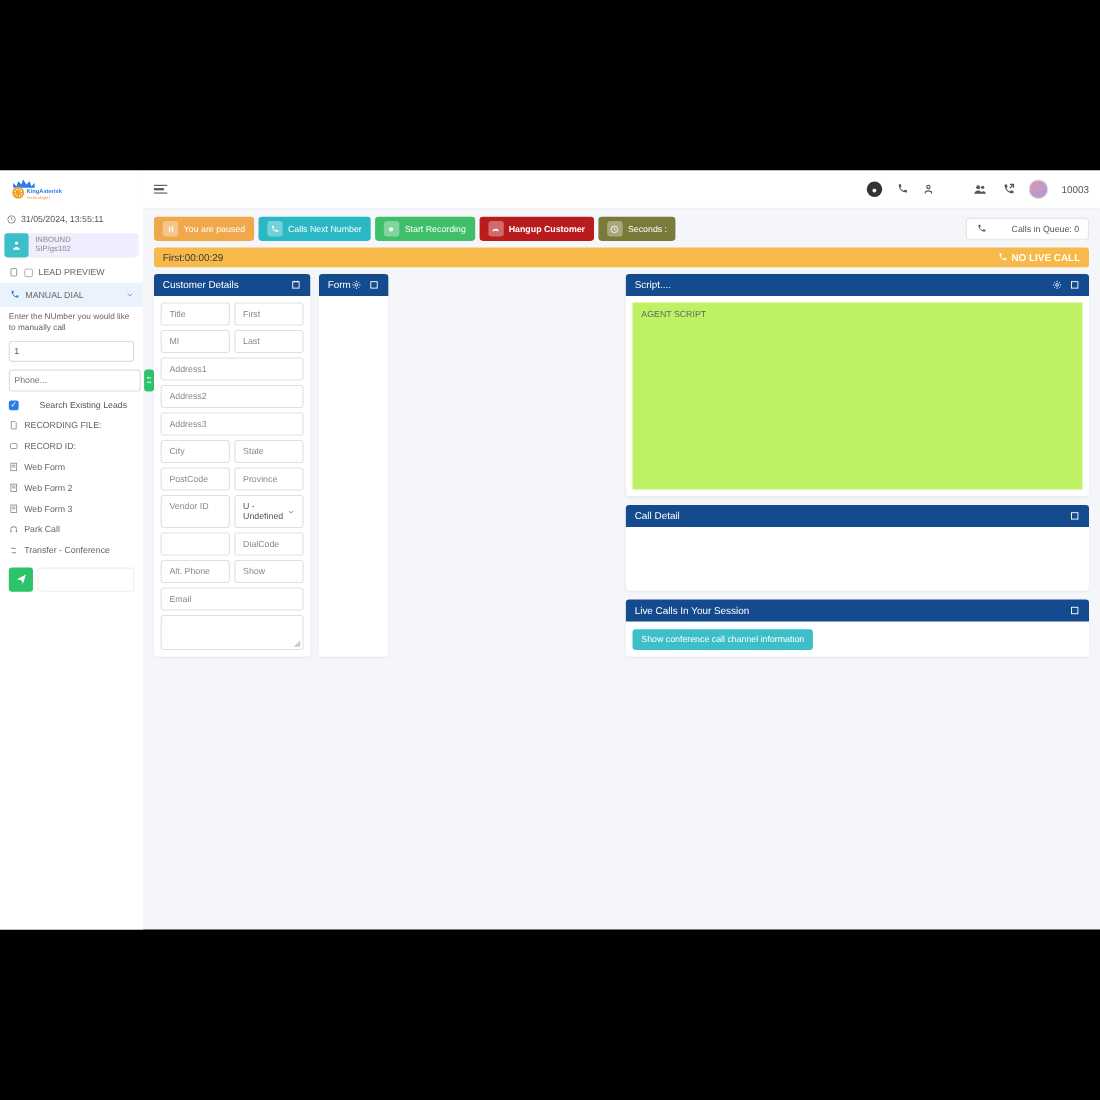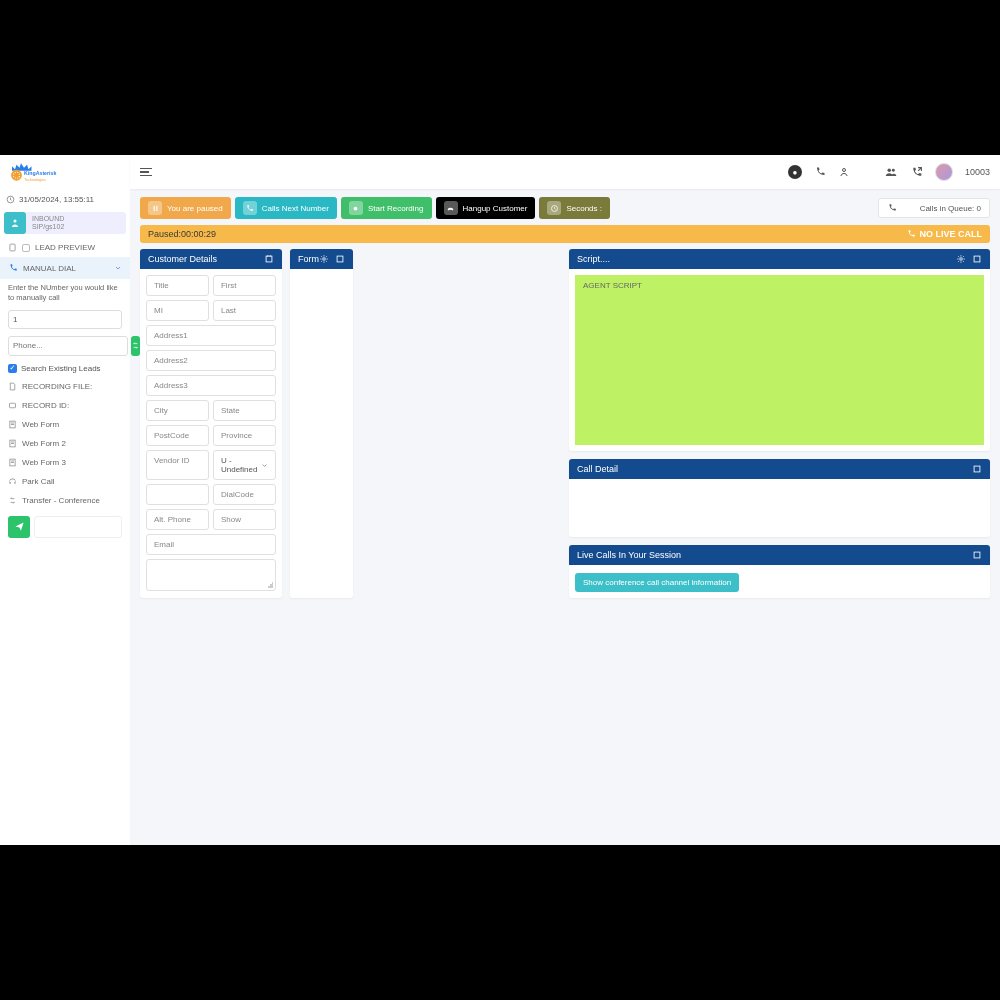--- a/index.html
+++ b/index.html
@@ -15,21 +15,21 @@
   .side-item { display:flex; align-items:center; gap:5px; padding:5px 8px; color:#666; }
   .side-item.blue { background:#eaf3fc; color:#2b7de9; padding:6px 8px; display:flex; justify-content:space-between; }
   .side-item.blue-left { display:flex; align-items:center; gap:5px; }
   .side-note { padding:4px 8px; color:#666; font-size:7.5px; line-height:1.3; }
   .side-input { margin:3px 8px; border:1px solid #ddd; border-radius:3px; padding:4px; font-size:8px; color:#555; }
   .phone-row { display:flex; gap:3px; margin:4px 8px; }
   .phone-row input { flex:1; border:1px solid #ddd; border-radius:3px; padding:3px 4px; font-size:8px; }
   .phone-btn { width:14px; height:20px; border-radius:3px; display:flex; align-items:center; justify-content:center; color:#fff; }
   .green { background:#2cc36b; }
   .blueb { background:#3d8bfd; }
-  .check-row { display:flex; align-items:center; gap:4px; padding:4px 8px; }
+  .check-row { display:flex; align-items:center; gap:19px; padding:4px 8px; }
   .check-row .box { width:9px; height:9px; background:#2b7de9; display:flex; align-items:center; justify-content:center; color:#fff; font-size:7px; border-radius:2px; }
   .send-row { display:flex; gap:4px; margin:6px 8px; }
   .send-btn { width:22px; height:22px; background:#2cc36b; border-radius:3px; display:flex; align-items:center; justify-content:center; color:#fff; }
   .send-blank { flex:1; border:1px solid #eee; border-radius:3px; }
 
   .main { flex:1; display:flex; flex-direction:column; }
   .topbar { height:34px; background:#fff; display:flex; align-items:center; justify-content:space-between; padding:0 10px; box-shadow:0 1px 2px rgba(0,0,0,.05); }
   .topbar-left { display:flex; align-items:center; gap:10px; }
   .burger { display:flex; flex-direction:column; gap:2px; }
   .burger span { width:12px; height:1.5px; background:#555; }
@@ -39,21 +39,21 @@
   .avatar { width:18px; height:18px; border-radius:50%; background:linear-gradient(135deg,#d9a,#a9d); border:1px solid #ddd; }
 
   .content { padding:8px 10px; display:flex; flex-direction:column; gap:6px; overflow:auto; }
   .action-row { display:flex; justify-content:space-between; align-items:center; gap:6px; }
   .btns { display:flex; gap:4px; }
   .btn { display:flex; align-items:center; gap:5px; padding:4px 8px; border-radius:3px; color:#fff; font-size:8px; }
   .btn .sq { width:14px; height:14px; border-radius:3px; background:rgba(255,255,255,.35); display:flex; align-items:center; justify-content:center; }
   .b-orange { background:#f0a84a; }
   .b-teal   { background:#29b8c4; }
   .b-green  { background:#3fbf6a; }
-  .b-pink   { background:#000000; }
+  .b-pink   { background:#b91c1c;font-weight:bold; }
   .b-olive  { background:#7a7a3a; }
   .queue-box { background:#fff; border:1px solid #e5e5e5; border-radius:3px; padding:4px 8px; font-size:8px; color:#555; display:flex; align-items:center; gap:23px; }
 
   .status-bar { background:#f6b94a; color:#3a3a3a; padding:4px 8px; border-radius:3px; display:flex; justify-content:space-between; align-items:center; font-size:9px; }
   .status-right { color:#fff; font-weight:bold; display:flex; align-items:center; gap:4px; }
 
   .cols { display:flex; gap:8px; }
   .col-left { flex:1; display:flex; flex-direction:row; gap:8px; }
   .col-right { flex:1; display:flex; flex-direction:column; gap:8px; }
 
@@ -282,21 +282,21 @@
         </div>
         <div class="queue-box">
           <svg width="10" height="10" viewBox="0 0 24 24">
               <path d="M6 3c0 9 6 15 15 15v-4l-4-1-2 2c-3-1-5-3-6-6l2-2-1-4H6z" fill="#555"></path>
             </svg>
           <span>Calls in Queue: 0</span>
         </div>
       </div>
 
       <div class="status-bar">
-        <span>Paused:00:00:29</span>
+        <span>First:00:00:29</span>
         <span class="status-right">
           <svg width="10" height="10" viewBox="0 0 24 24">
               <path d="M6 3c0 9 6 15 15 15v-4l-4-1-2 2c-3-1-5-3-6-6l2-2-1-4H6z" fill="#fff"></path>
             </svg>
           <span>NO LIVE CALL</span>
         </span>
       </div>
 
       <div class="cols">
         <div class="col-left">

